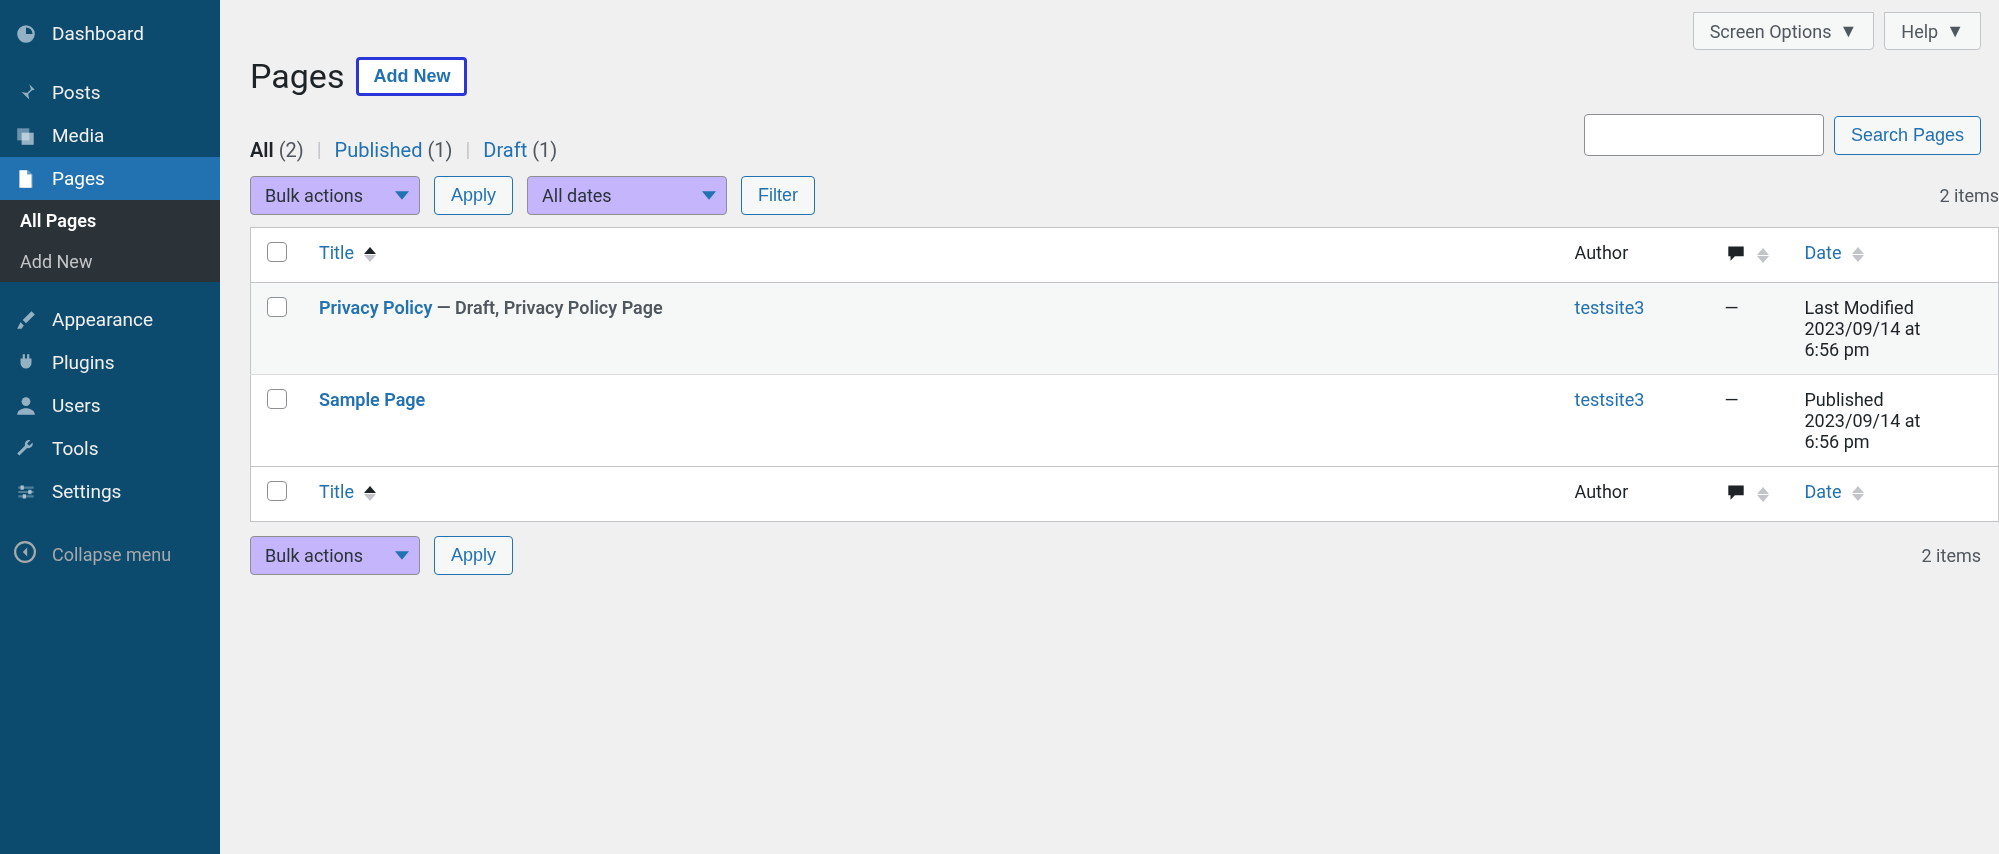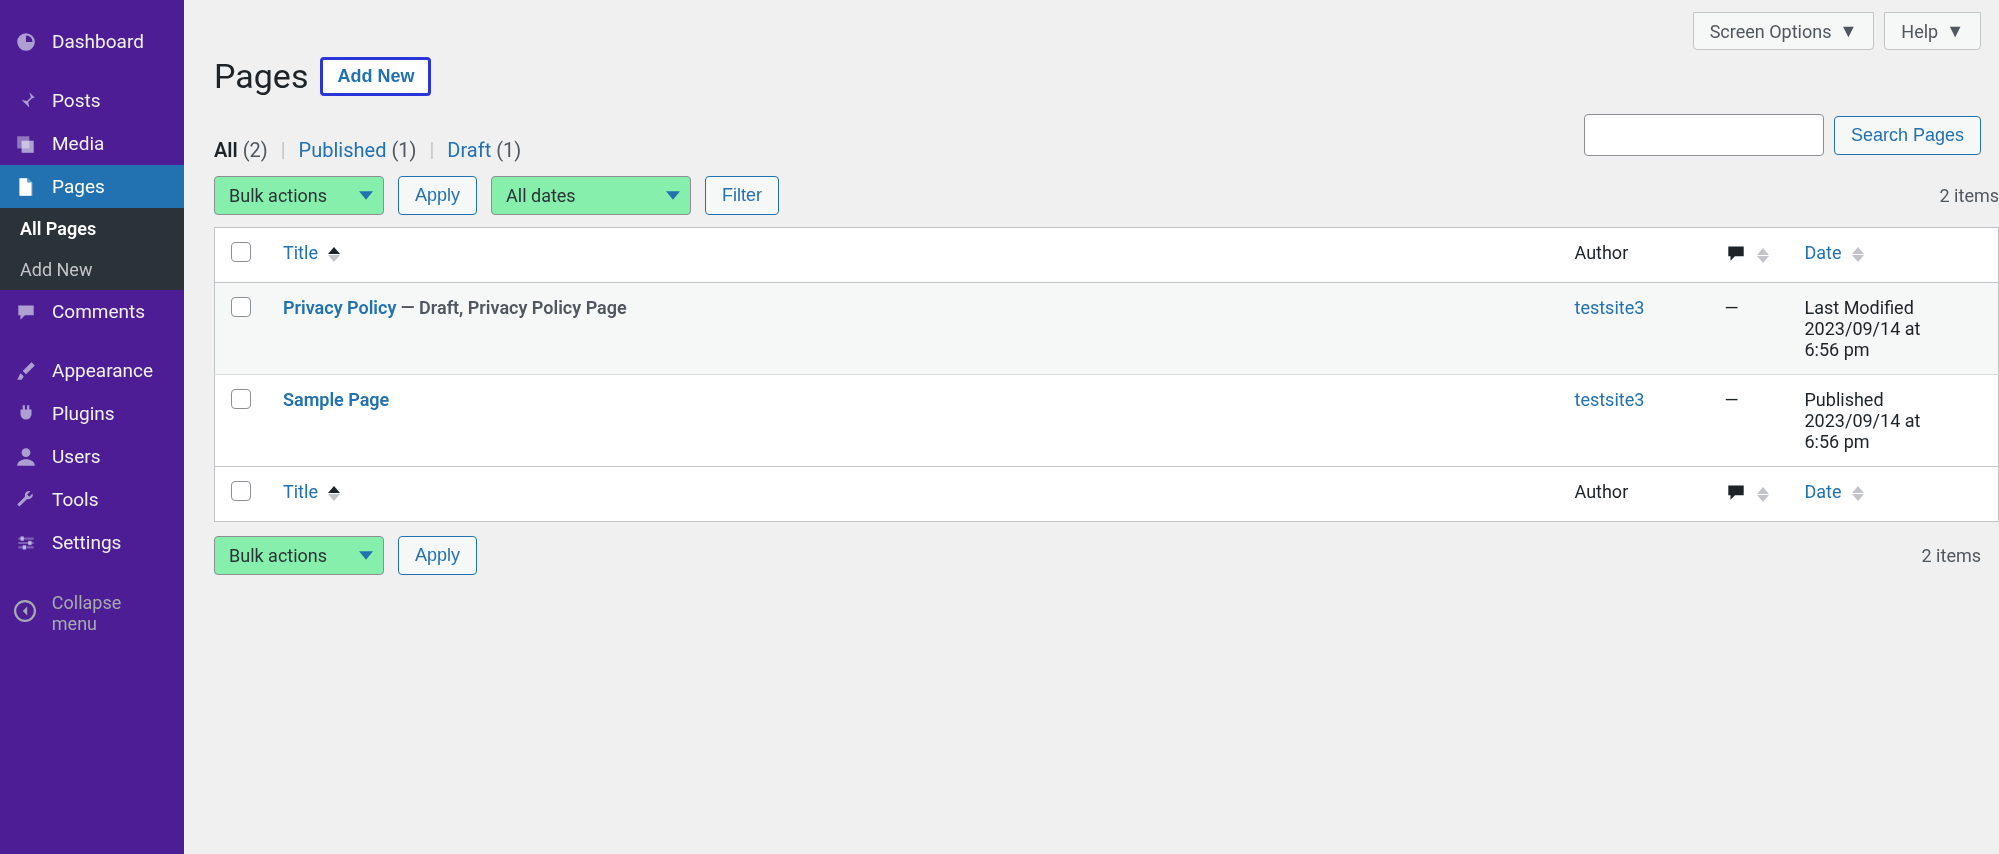--- a/index.html
+++ b/index.html
@@ -6,26 +6,26 @@
   body {
     font-family: -apple-system, BlinkMacSystemFont, "Segoe UI", Roboto, Helvetica, Arial, sans-serif;
     background: #f0f0f1;
     color: #1d2327;
     font-size: 18px;
     display: flex;
     min-height: 100vh;
   }
   
   .sidebar {
-    width: 184px;
-    background: #4c1d95;
+    width: 220px;
+    background: #0c4a6e;
     color: #f0f0f1;
     flex-shrink: 0;
     position: relative;
-    padding-top: 20px;
+    padding-top: 12px;
   }
   .menu-item {
     display: flex;
     align-items: center;
     padding: 10px 14px;
     color: #f0f0f1;
     cursor: pointer;
     font-size: 19px;
     font-weight: 400;
     position: relative;
@@ -117,21 +117,21 @@
   .filter-links .sep { color: #c3c4c7; padding: 0 8px; }
   .filter-links .current { font-weight: 600; color: #1d2327; }
 
   .controls-row {
     display: flex; align-items: center; gap: 14px; margin-bottom: 12px;
     flex-wrap: wrap;
     position: relative;
   }
   .select-wrap {
     position: relative;
-    background: #86efac;
+    background: #c4b5fd;
     border: 1px solid #8c8f94;
     border-radius: 4px;
     padding: 8px 40px 8px 14px;
     font-size: 18px;
     color: #2c3338;
     min-width: 170px;
     cursor: pointer;
   }
   .select-wrap .chev {
     position: absolute; right: 10px; top: 50%; transform: translateY(-50%);
@@ -254,28 +254,20 @@
           <path d="M4 2h7l4 4v12H4V2zm7 0v4h4"></path>
         </svg>
     </span>
     <span>Pages</span>
   </div>
   <div class="submenu">
     <div class="submenu-item current">All Pages</div>
     <div class="submenu-item">Add New</div>
   </div>
 
-  <div class="menu-item">
-    <span class="icon">
-      <svg width="22" height="22" viewBox="0 0 20 20" fill="currentColor">
-          <path d="M3 4h14v9H9l-4 4v-4H3z"></path>
-        </svg>
-    </span>
-    <span>Comments</span>
-  </div>
 
   <div class="menu-separator"></div>
 
   <div class="menu-item">
     <span class="icon">
       <svg width="22" height="22" viewBox="0 0 20 20" fill="currentColor">
           <path d="M15 2l3 3-8 8-3-3zM5 12l3 3-2 3-4 0z"></path>
         </svg>
     </span>
     <span>Appearance</span>

